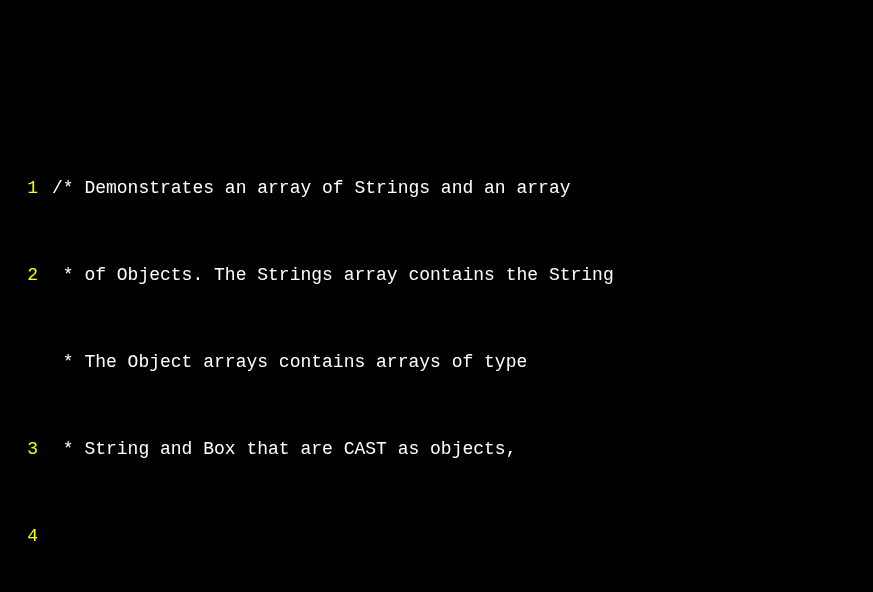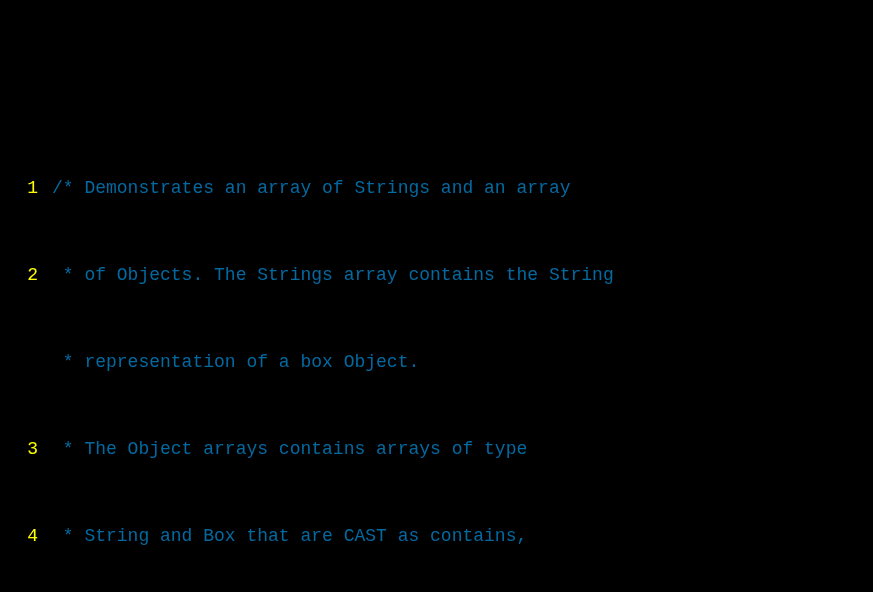--- a/index.html
+++ b/index.html
@@ -26,21 +26,21 @@
     flex-shrink: 0;
     user-select: none;
   }
   .code {
     background: #000;
     color: #fff;
     flex: 1;
     padding-left: 8px;
   }
   .line { height: 29px; }
-  .c-comment { color: #0369a1; margin-top: 12px; }
+  .c-comment { color: #ffffff; margin-top: 12px; }
 </style>
 </head>
 <body>
 
 
 
 <div class="editor">
   <div class="gutter">
     <div class="line">1</div>
     <div class="line">2</div>
@@ -59,23 +59,22 @@
     
     
     
     
     
     
   </div>
   <div class="code">
     <div class="line"><span class="c-comment">/* Demonstrates an array of Strings and an array</span></div>
     <div class="line"><span class="c-comment"> * of Objects. The Strings array contains the String</span></div>
-    <div class="line"><span class="c-comment"> * representation of a box Object.</span></div>
     <div class="line"><span class="c-comment"> * The Object arrays contains arrays of type</span></div>
-    <div class="line"><span class="c-comment"> * String and Box that are CAST as contains,</span></div>
+    <div class="line"><span class="c-comment"> * String and Box that are CAST as objects,</span></div>
     
     
     
     
     
     
     
     
     
     

